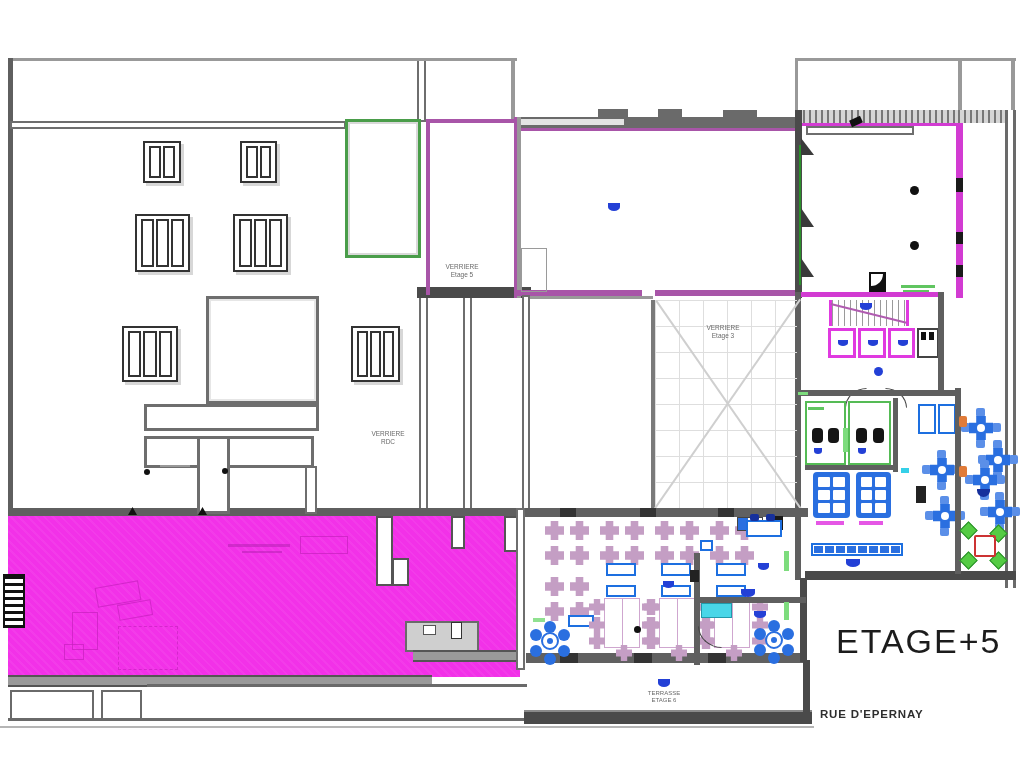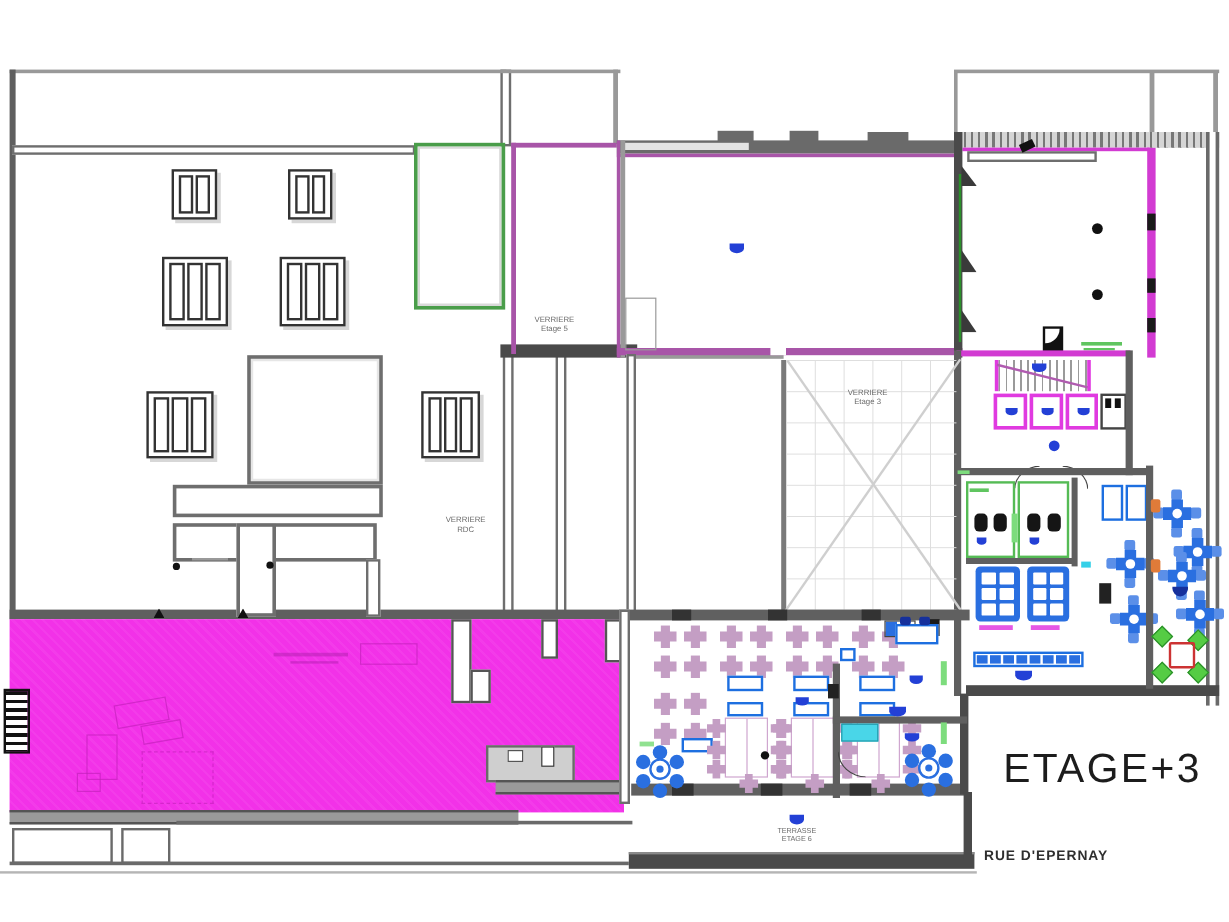--- a/index.html
+++ b/index.html
@@ -445,16 +445,16 @@
   <div class="a gdia" style="left:962px;top:554px;width:13px;height:13px"></div>
   <div class="a gdia" style="left:992px;top:554px;width:13px;height:13px"></div>
   <div class="a" style="left:974px;top:535px;width:22px;height:22px;border:2.5px solid #CC3333;box-sizing:border-box;border-radius:2px"></div>
 
   <div class="a halfdisc" style="left:658px;top:679px;width:12px;height:8px"></div>
   <div class="a tiny" style="left:636px;top:690px;width:56px;font-size:6px;">
     <span>TERRASSE</span><br>
     <span>ETAGE 6</span>
   </div>
 
-  <div class="a title" style="left:836px;top:622px">ETAGE+3</div>
+  <div class="a title" style="left:836px;top:622px">ETAGE+5</div>
   <div class="a street" style="left:820px;top:708px">RUE D'EPERNAY</div>
 
 </div>
 
 </body></html>

